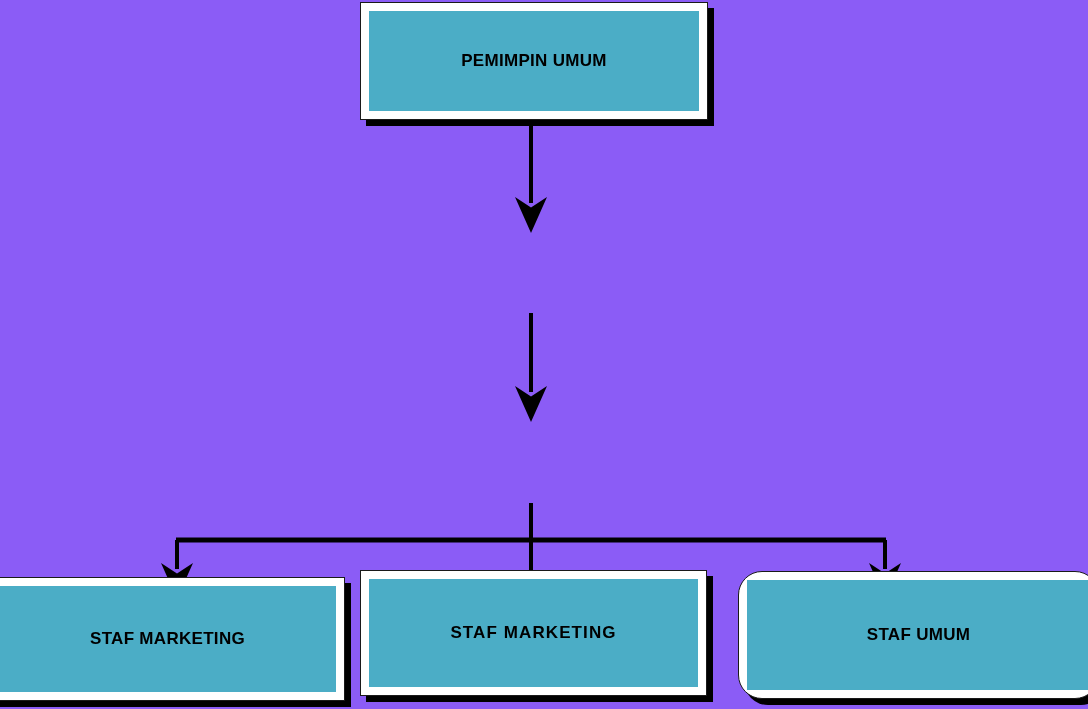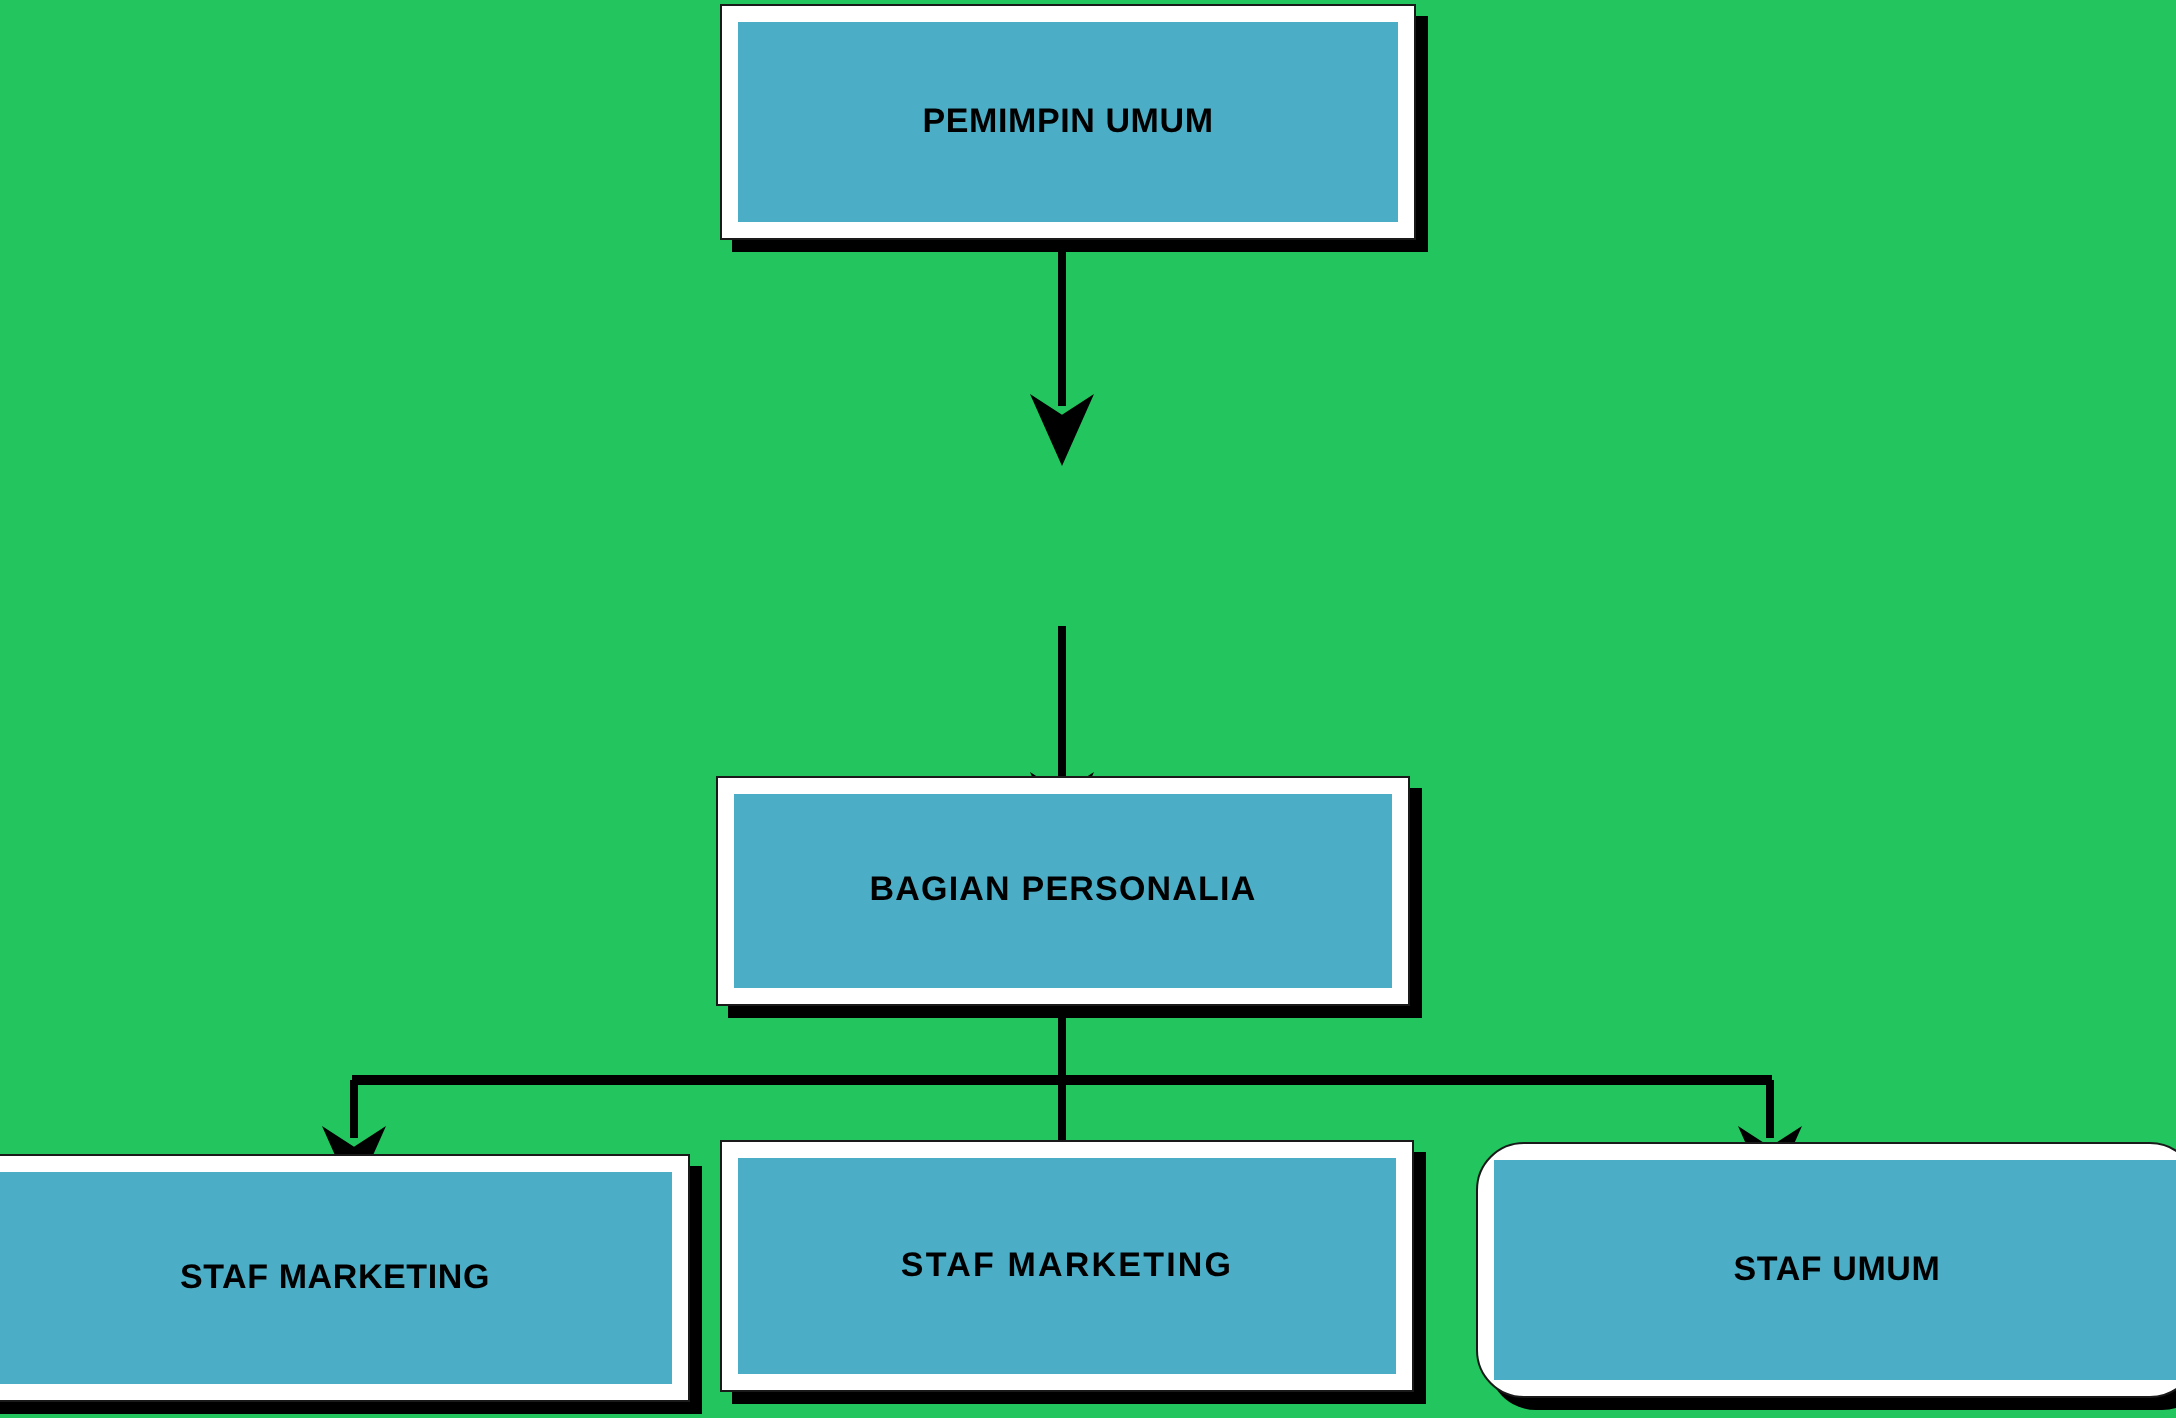--- a/index.html
+++ b/index.html
@@ -10,21 +10,21 @@
   body {
     width: 1088px;
     height: 709px;
     overflow: hidden;
     font-family: "Liberation Sans", sans-serif;
   }
   #org-chart {
     position: relative;
     width: 1088px;
     height: 709px;
-    background: #22c55e;
+    background: #8b5cf6;
   }
 
   
   #connectors {
     position: absolute;
     left: 0;
     top: 0;
     width: 1088px;
     height: 709px;
     z-index: 1;
@@ -102,25 +102,20 @@
     <line x1="885" y1="540" x2="885" y2="569" stroke="#000000" stroke-width="4" marker-end="url(#arrowhead)"></line>
   </svg>
 
   <div class="node" id="node-pemimpin-umum">
     <div class="node-fill">
       <span class="node-label">PEMIMPIN UMUM</span>
     </div>
   </div>
 
 
-  <div class="node" id="node-bagian-personalia">
-    <div class="node-fill">
-      <span class="node-label">BAGIAN PERSONALIA</span>
-    </div>
-  </div>
 
   <div class="node" id="node-staf-marketing-1">
     <div class="node-fill">
       <span class="node-label">STAF MARKETING</span>
     </div>
   </div>
 
   <div class="node" id="node-staf-marketing-2">
     <div class="node-fill">
       <span class="node-label">STAF MARKETING</span>

